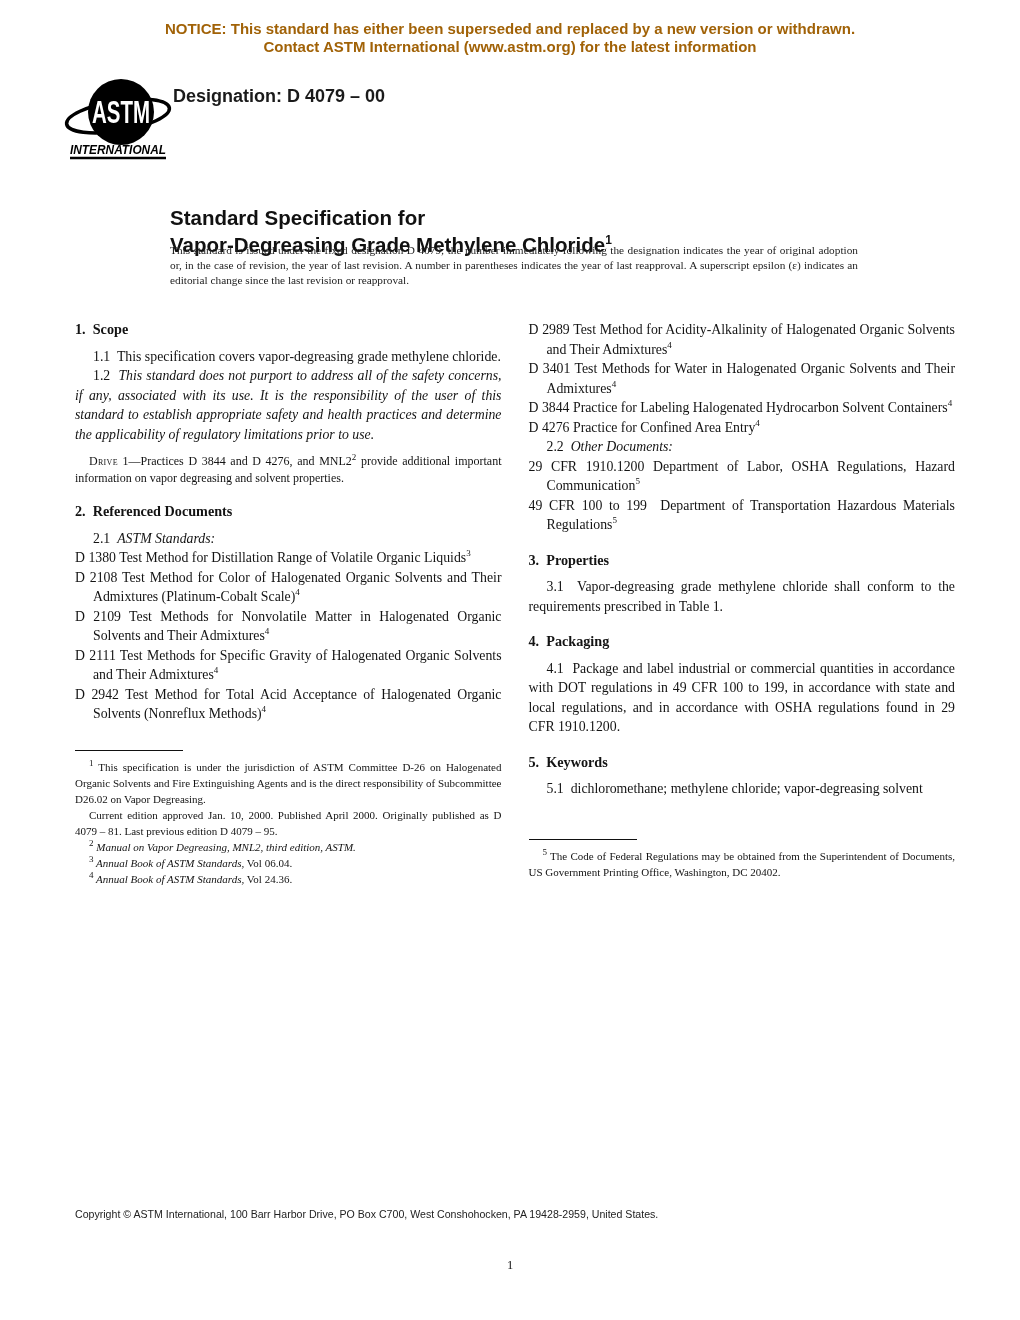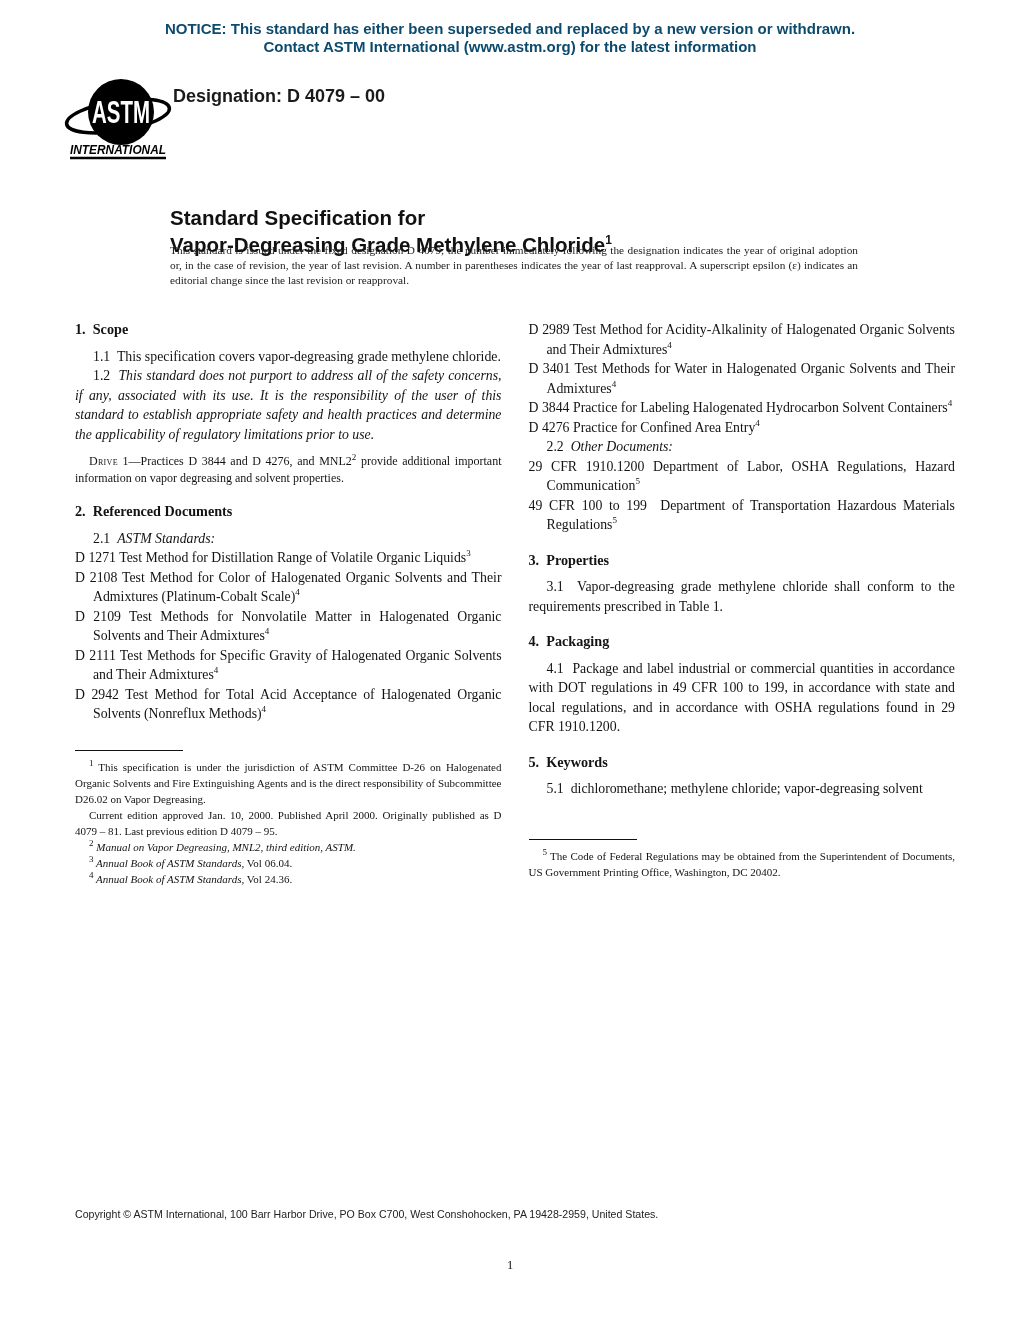--- a/index.html
+++ b/index.html
@@ -17,21 +17,21 @@
   
   .notice {
     position: absolute;
     top: 20px; left: 0;
     width: 100%;
     text-align: center;
     font-family: "Liberation Sans", sans-serif;
     font-weight: bold;
     font-size: 15px;
     line-height: 18px;
-    color: #0c4a6e;
+    color: #a16207;
   }
   
   .logo-wrap { position: absolute; left: 63px; top: 74px; width: 110px; height: 88px; }
   .designation {
     position: absolute; left: 173px; top: 86px;
     font-family: "Liberation Sans", sans-serif;
     font-weight: bold;
     font-size: 18px;
     color: #1a1a1a;
   }
@@ -134,21 +134,21 @@
       <div>
         <h2>1.&nbsp; Scope</h2>
         <p class="para">1.1&nbsp; This specification covers vapor-degreasing grade methylene chloride.</p>
         <p class="para"><span>1.2&nbsp; </span><span class="ital">This standard does not purport to address all of the safety concerns, if any, associated with its use. It is the responsibility of the user of this standard to establish appropriate safety and health practices and determine the applicability of regulatory limitations prior to use.</span></p>
         <p class="note"><span class="smallcaps">Drive</span><span>&nbsp;1—Practices D 3844 and D 4276, and MNL2</span><sup>2</sup><span> provide additional important information on vapor degreasing and solvent properties.</span></p>
       </div>
 
       <div class="sect">
         <h2>2.&nbsp; Referenced Documents</h2>
         <p class="para"><span>2.1&nbsp; </span><span class="ital">ASTM Standards:</span></p>
-        <p class="ref"><span>D 1271 Test Method for Distillation Range of Volatile Organic Liquids</span><sup>3</sup></p>
+        <p class="ref"><span>D 1380 Test Method for Distillation Range of Volatile Organic Liquids</span><sup>3</sup></p>
         <p class="ref"><span>D 2108 Test Method for Color of Halogenated Organic Solvents and Their Admixtures (Platinum-Cobalt Scale)</span><sup>4</sup></p>
         <p class="ref"><span>D 2109 Test Methods for Nonvolatile Matter in Halogenated Organic Solvents and Their Admixtures</span><sup>4</sup></p>
         <p class="ref"><span>D 2111 Test Methods for Specific Gravity of Halogenated Organic Solvents and Their Admixtures</span><sup>4</sup></p>
         <p class="ref"><span>D 2942 Test Method for Total Acid Acceptance of Halogenated Organic Solvents (Nonreflux Methods)</span><sup>4</sup></p>
       </div>
 
       <div class="fnblock left">
         <div class="fnrule"></div>
         <p class="fn"><sup>1</sup><span> This specification is under the jurisdiction of ASTM Committee D-26 on Halogenated Organic Solvents and Fire Extinguishing Agents and is the direct responsibility of Subcommittee D26.02 on Vapor Degreasing.</span></p>
         <p class="fn-cont">Current edition approved Jan. 10, 2000. Published April 2000. Originally published as D 4079 – 81. Last previous edition D 4079 – 95.</p>

